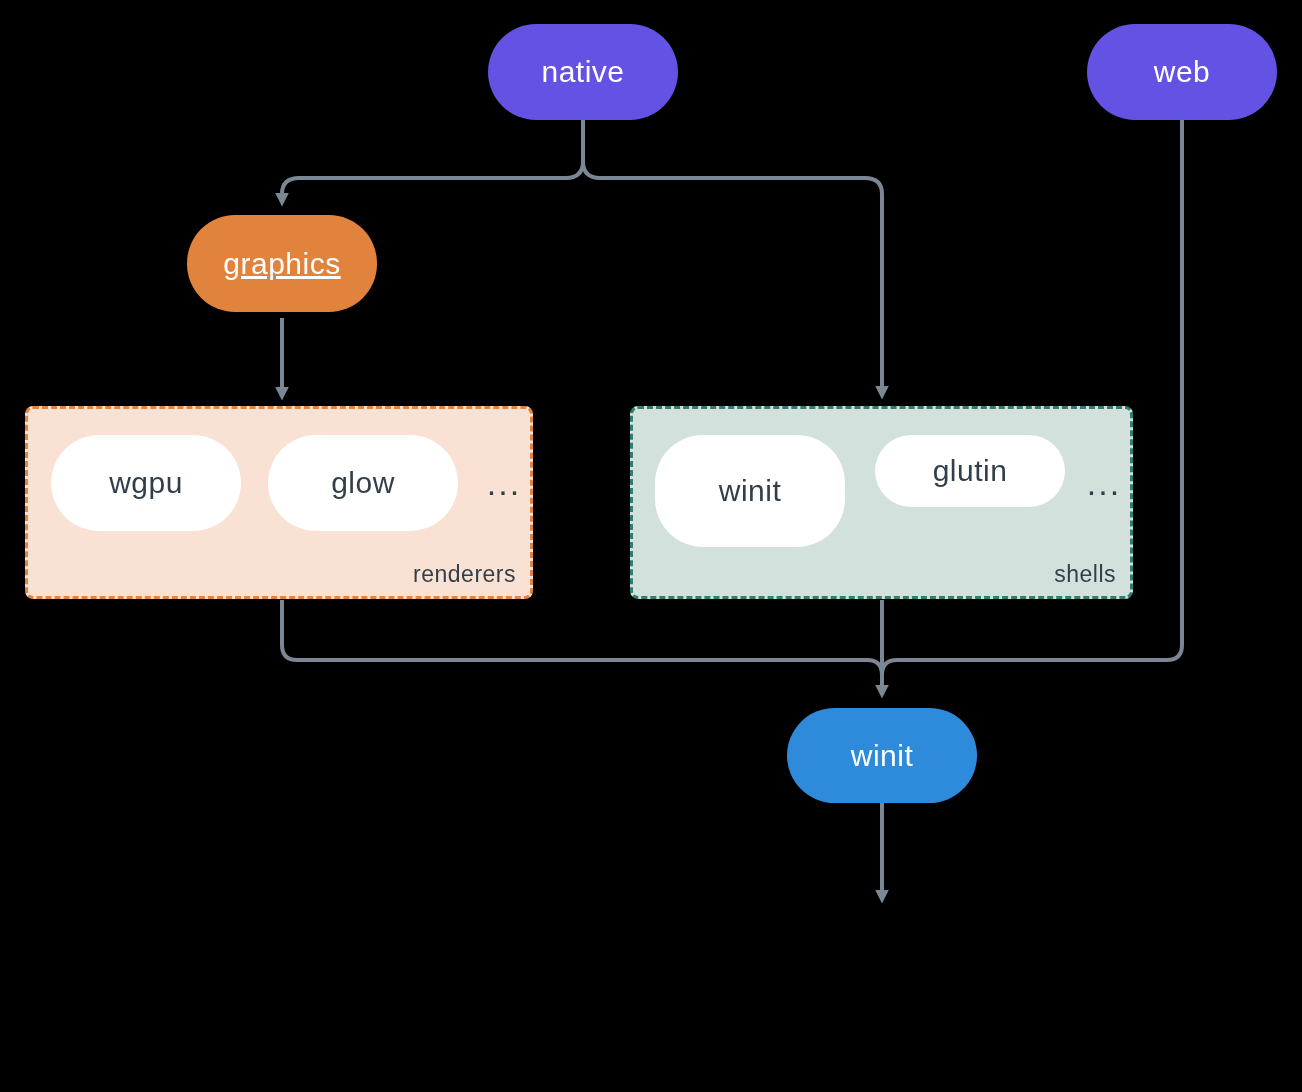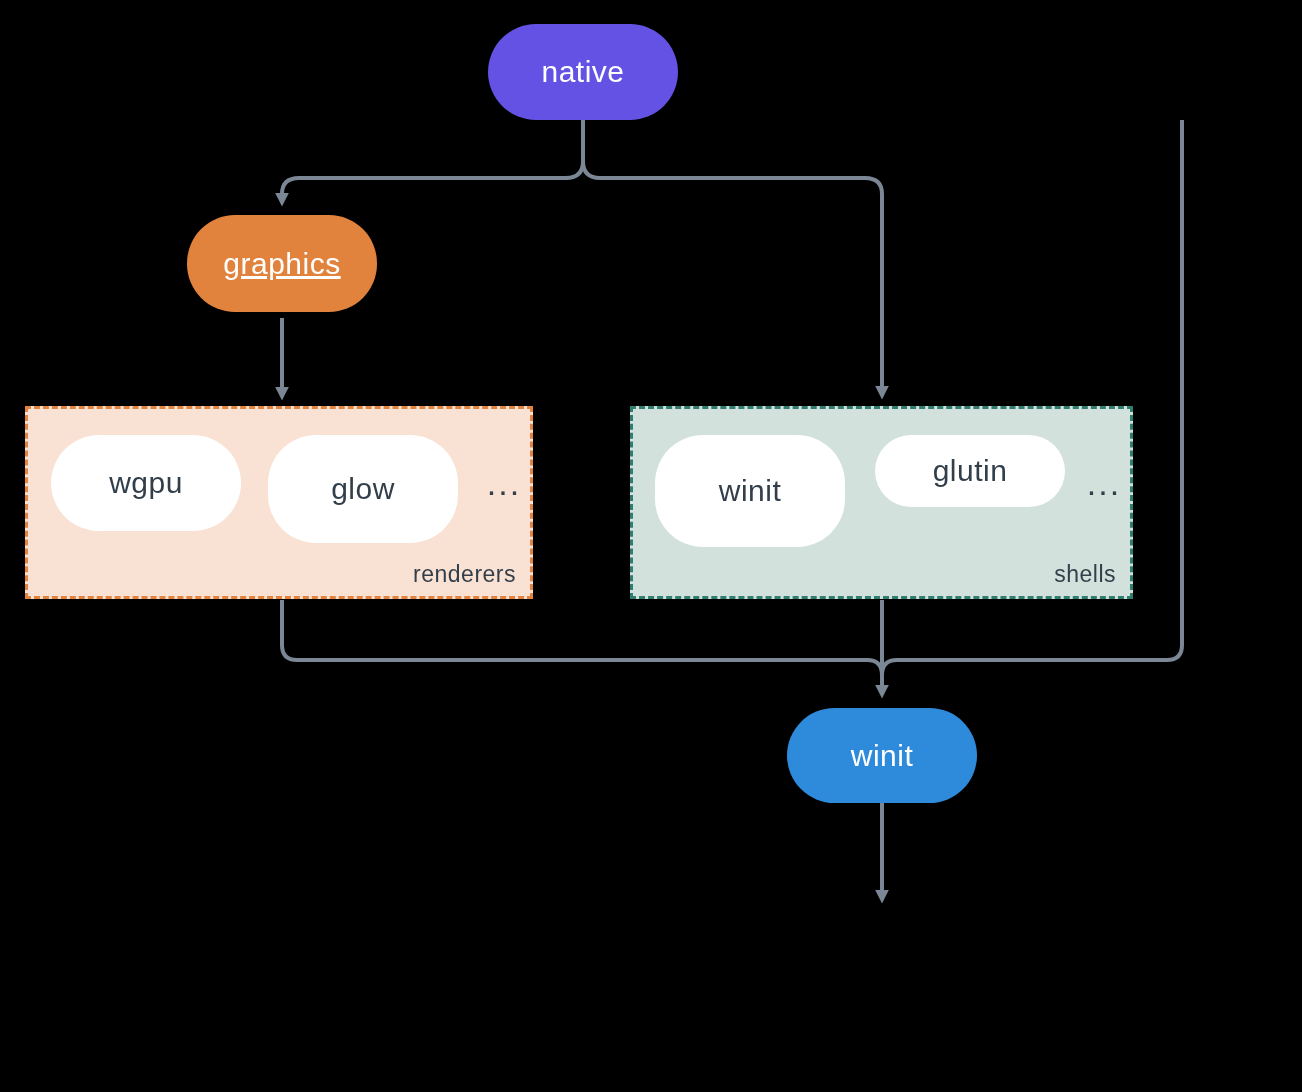--- a/index.html
+++ b/index.html
@@ -19,21 +19,21 @@
   #arrowhead path{fill:var(--line);}
   .pill{
     position:absolute;display:flex;align-items:center;justify-content:center;
     border-radius:48px;font-size:30px;letter-spacing:.5px;
   }
   .pill.purple{background:var(--purple);color:var(--pill-text);}
   .pill.orange{background:var(--orange);color:var(--pill-text);}
   .pill.blue{background:var(--blue);color:var(--pill-text);}
   .pill.white{background:#ffffff;color:var(--ink);}
   .group{
-    position:absolute;border-radius:0;box-sizing:border-box;
+    position:absolute;border-radius:8px;box-sizing:border-box;
   }
   .group.renderers{background:var(--peach-bg);border:3px dashed var(--peach-border);}
   .group.shells{background:var(--sage-bg);border:3px dashed var(--sage-border);}
   .group-label{
     position:absolute;right:14px;bottom:8px;color:var(--ink);
     font-size:23px;letter-spacing:.5px;
   }
   .dots{
     position:absolute;display:flex;align-items:center;justify-content:center;
     color:var(--ink);font-size:34px;letter-spacing:2px;
@@ -62,30 +62,33 @@
     <path class="edge" d="M282 600 V645 Q282 660 297 660 H867 Q882 660 882 675"></path>
     <path class="edge" d="M1182 120 V645 Q1182 660 1167 660 H897 Q882 660 882 675"></path>
     <path class="edge" d="M882 600 V686" marker-end="url(#arrowhead)"></path>
     <path class="edge" d="M882 803 V891" marker-end="url(#arrowhead)"></path>
   </svg>
 
   <div class="pill purple" style="left:488px;top:24px;width:190px;height:96px;">
     <span>native</span>
   </div>
 
+  <div class="pill purple" style="left:1087px;top:24px;width:190px;height:96px;">
+    <span>web</span>
+  </div>
 
   <div class="pill orange" style="left:187px;top:215px;width:190px;height:97px;text-decoration:underline;">
     <span>graphics</span>
   </div>
 
   <div class="group renderers" style="left:25px;top:406px;width:508px;height:193px;">
     <div class="pill white" style="left:23px;top:26px;width:190px;height:96px;">
       <span>wgpu</span>
     </div>
-    <div class="pill white" style="left:240px;top:26px;width:190px;height:108px;">
+    <div class="pill white" style="left:240px;top:26px;width:190px;height:96px;">
       <span>glow</span>
     </div>
     <div class="dots" style="left:448px;top:26px;width:56px;height:96px;">...</div>
     <div class="group-label">renderers</div>
   </div>
 
   <div class="group shells" style="left:630px;top:406px;width:503px;height:193px;">
     <div class="pill white" style="left:22px;top:26px;width:190px;height:112px;">
       <span>winit</span>
     </div>

